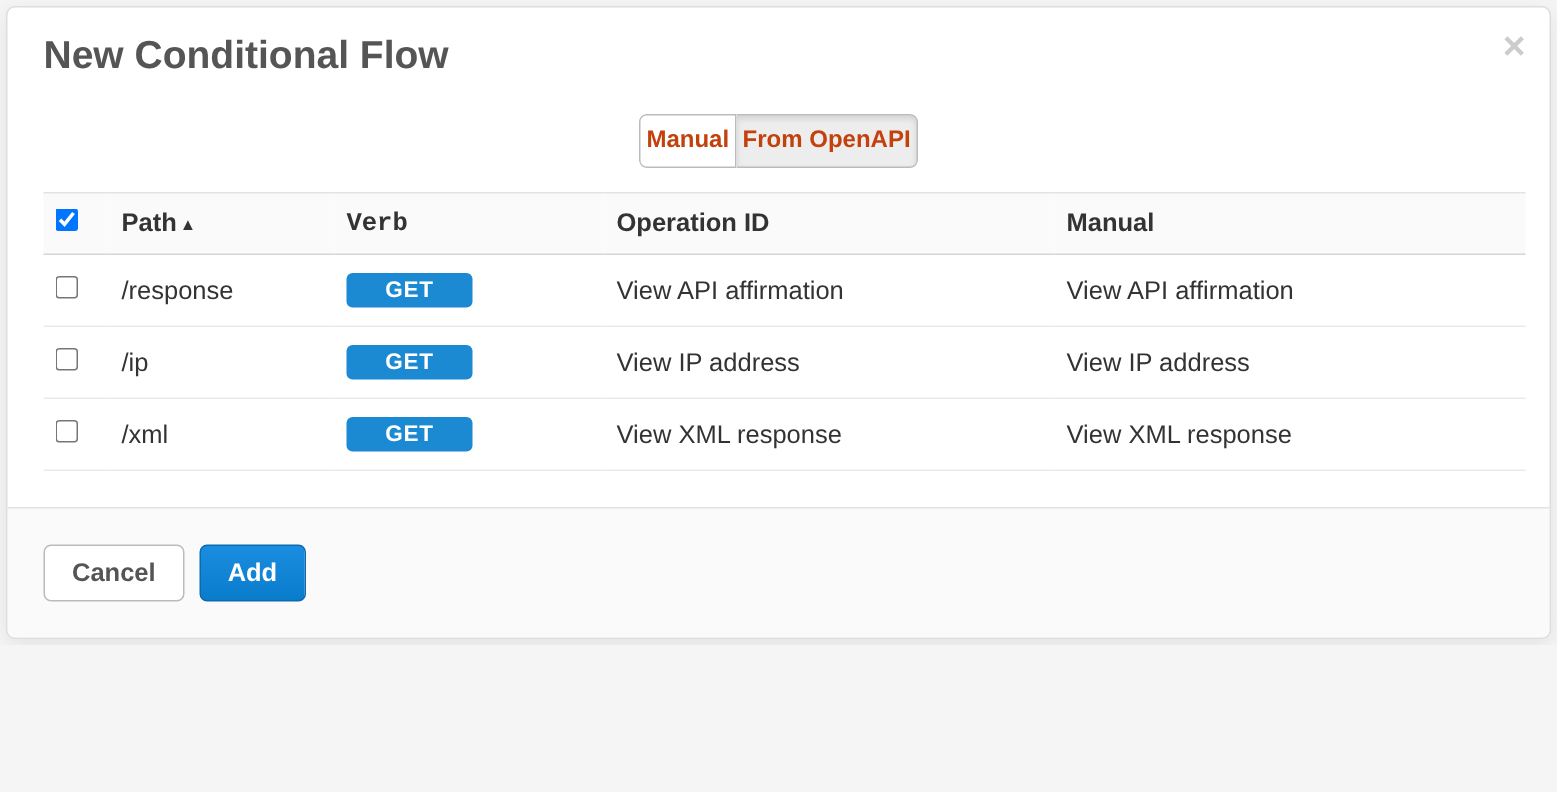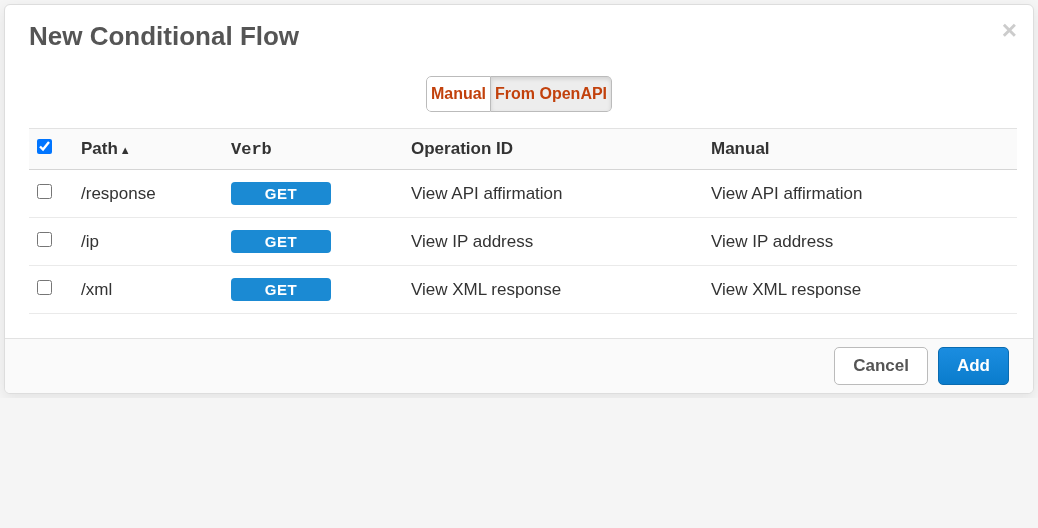--- a/index.html
+++ b/index.html
@@ -99,36 +99,36 @@
       height: 15px;
       cursor: pointer;
     }
     .verb-badge {
       display: inline-block;
       background: #1b8ad3;
       color: #fff;
       font-weight: 700;
       font-size: 15px;
       padding: 3px 0;
-      width: 100px;
+      width: 84px;
       text-align: center;
       border-radius: 4px;
       letter-spacing: 0.5px;
     }
     .sort-arrow {
       font-size: 11px;
       vertical-align: middle;
       margin-left: 2px;
     }
     .modal-footer {
       border-top: 1px solid #e2e2e2;
       background: #fafafa;
-      padding: 8px 24px;
+      padding: 24px 24px;
       display: flex;
-      justify-content: flex-end;
+      justify-content: flex-start;
       gap: 10px;
     }
     .btn {
       font-size: 17px;
       font-weight: 600;
       padding: 8px 18px;
       border-radius: 5px;
       cursor: pointer;
     }
     .btn-cancel {

